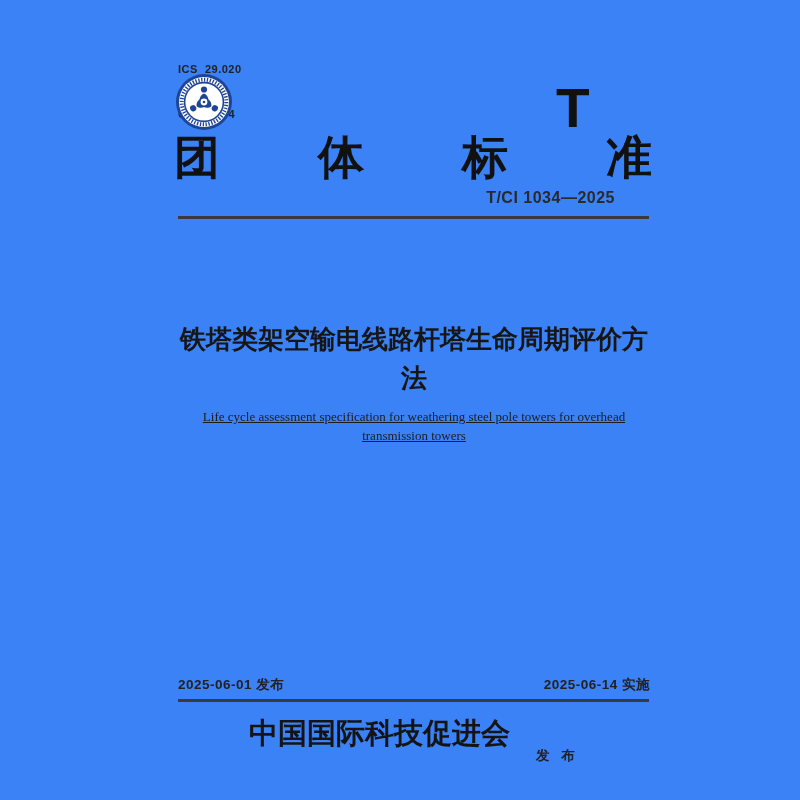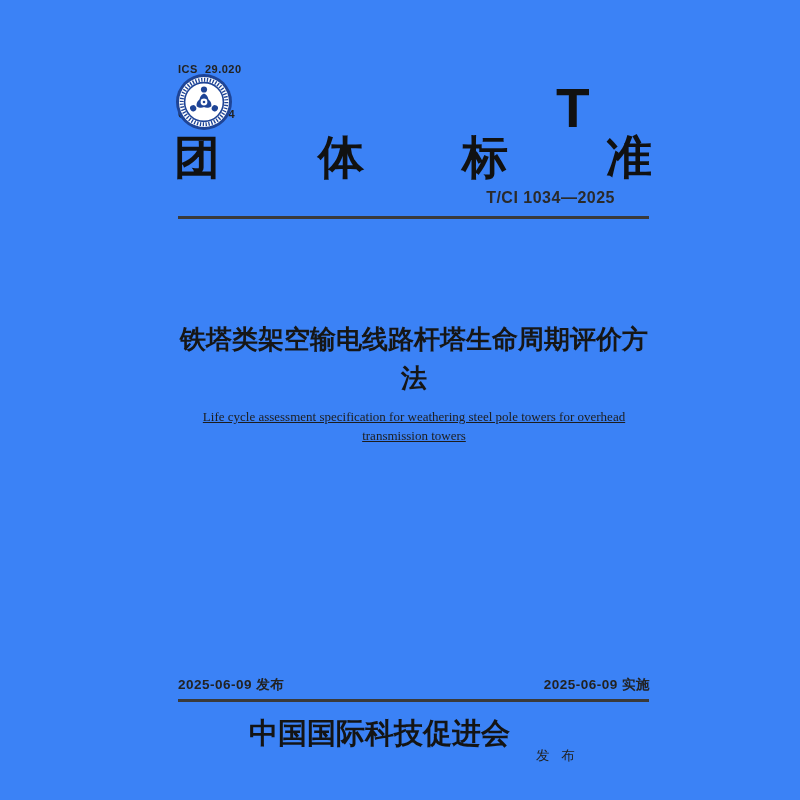--- a/index.html
+++ b/index.html
@@ -56,21 +56,21 @@
     position:absolute;left:178px;top:676px;width:472px;
     display:flex;justify-content:space-between;
     font-size:13.5px;font-weight:bold;letter-spacing:0.5px;color:#222;
   }
   
   .publisher{
     position:absolute;left:178px;top:712px;width:472px;height:44px;
     display:flex;align-items:center;justify-content:center;gap:26px;
   }
   .pub-name{font-size:29px;font-weight:bold;white-space:nowrap;color:#141414;}
-  .pub-label{font-size:13.5px;font-weight:normal;letter-spacing:4px;white-space:pre;color:#222;margin-top:44px;}
+  .pub-label{font-size:13.5px;font-weight:bold;letter-spacing:4px;white-space:pre;color:#222;margin-top:44px;}
 </style>
 </head>
 <body>
 
 <div class="page">
 
   <div class="ics-block">
     <div>ICS  29.020</div>
     <div>CCS  K 04</div>
   </div>
@@ -115,22 +115,22 @@
     <div>铁塔类架空输电线路杆塔生命周期评价方</div>
     <div>法</div>
   </div>
 
   <div class="title-en">
     <div>Life cycle assessment specification for weathering steel pole towers for overhead</div>
     <div>transmission towers</div>
   </div>
 
   <div class="dates">
-    <span>2025-06-09 发布</span>
-    <span>2025-06-09 实施</span>
+    <span>2025-06-01 发布</span>
+    <span>2025-06-14 实施</span>
   </div>
 
   <div class="rule rule-bottom"></div>
 
   <div class="publisher">
     <span class="pub-name">中国国际科技促进会</span>
     <span class="pub-label">发 布</span>
   </div>
 
 </div>

